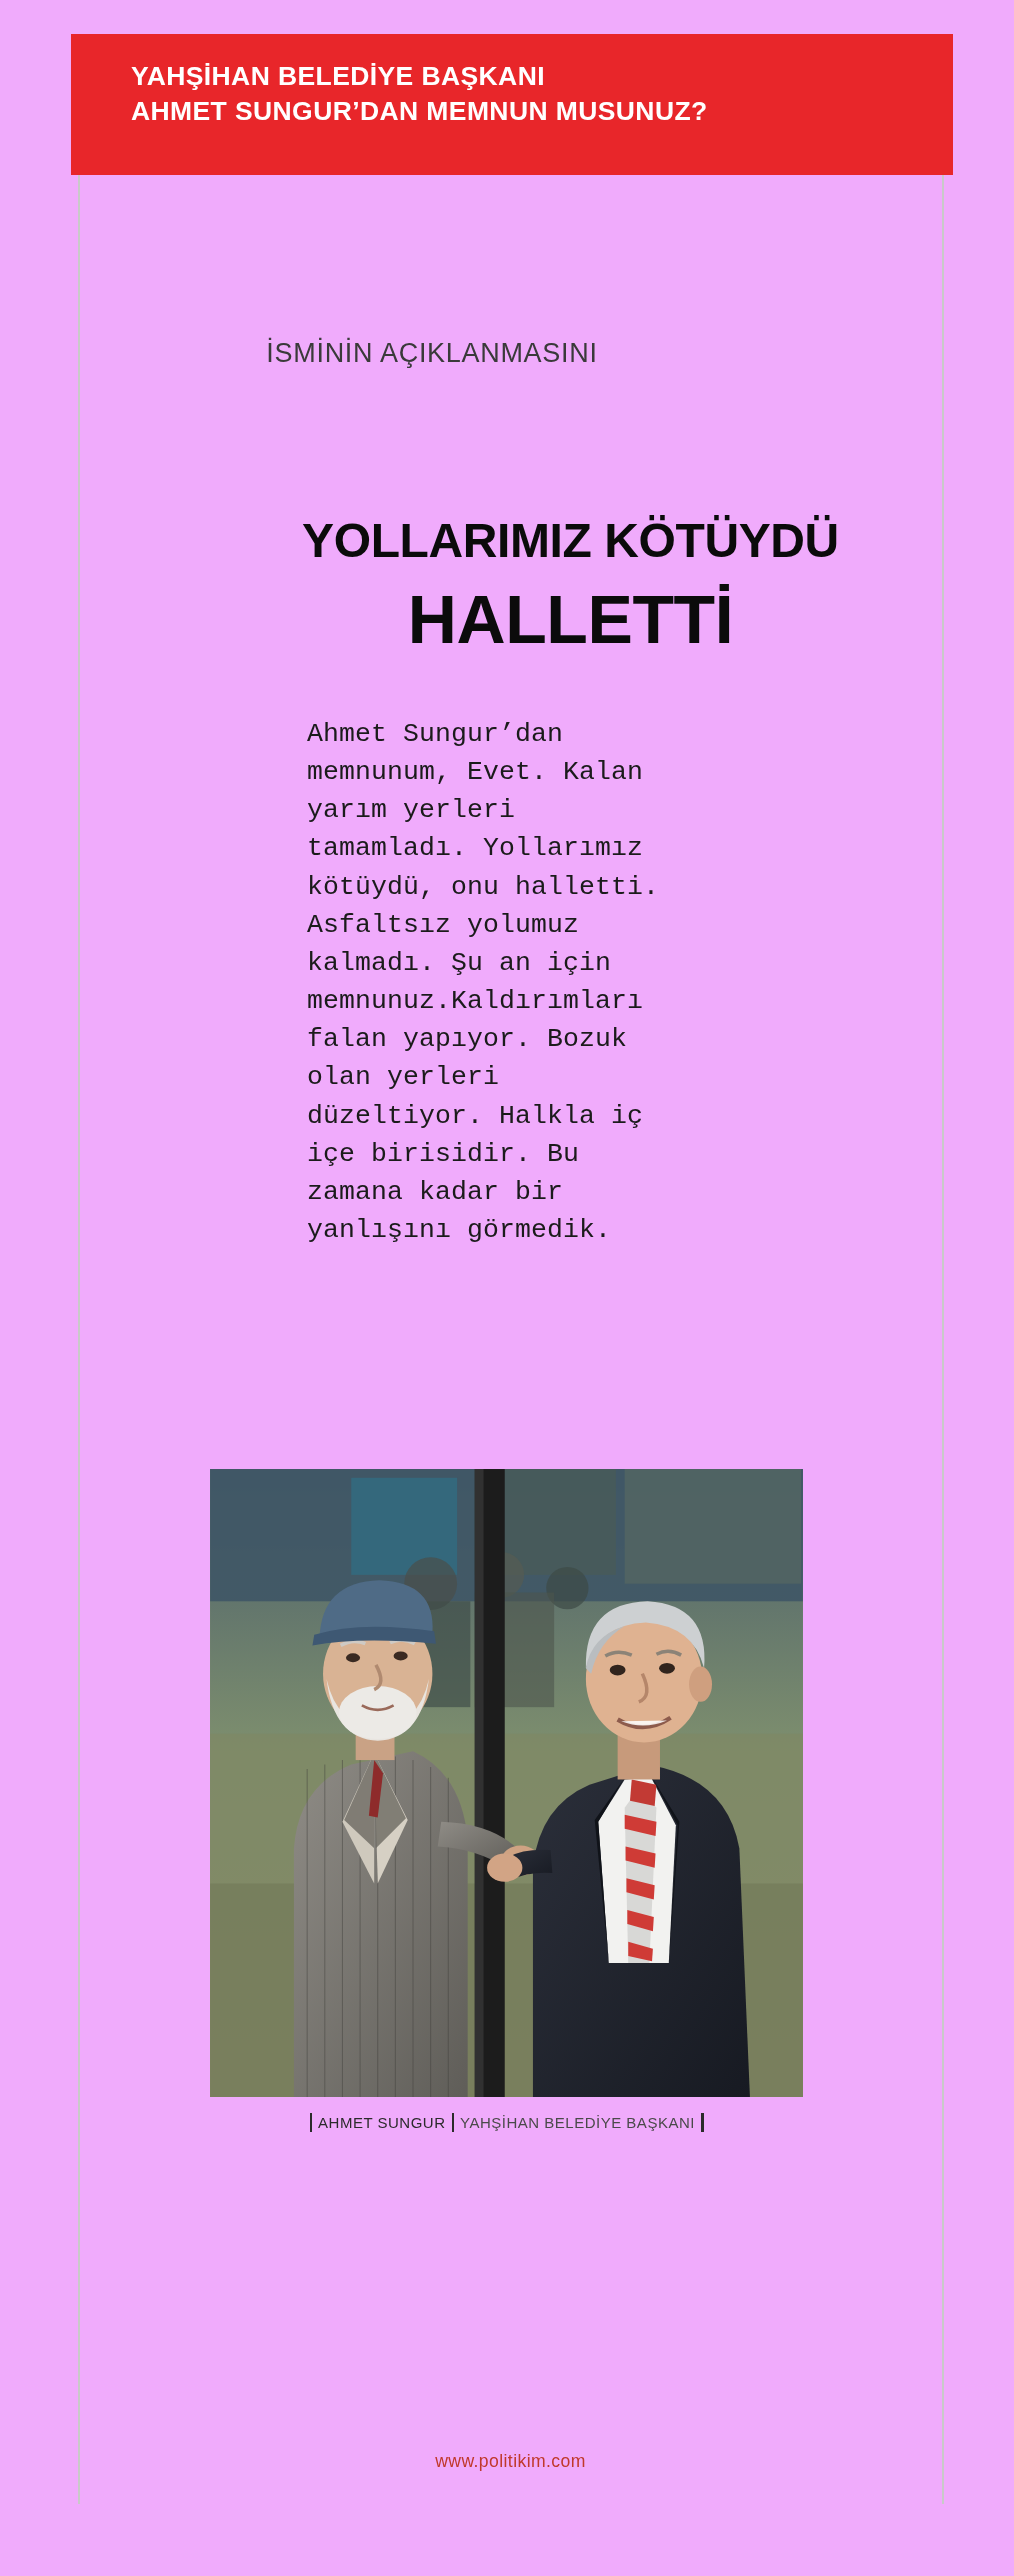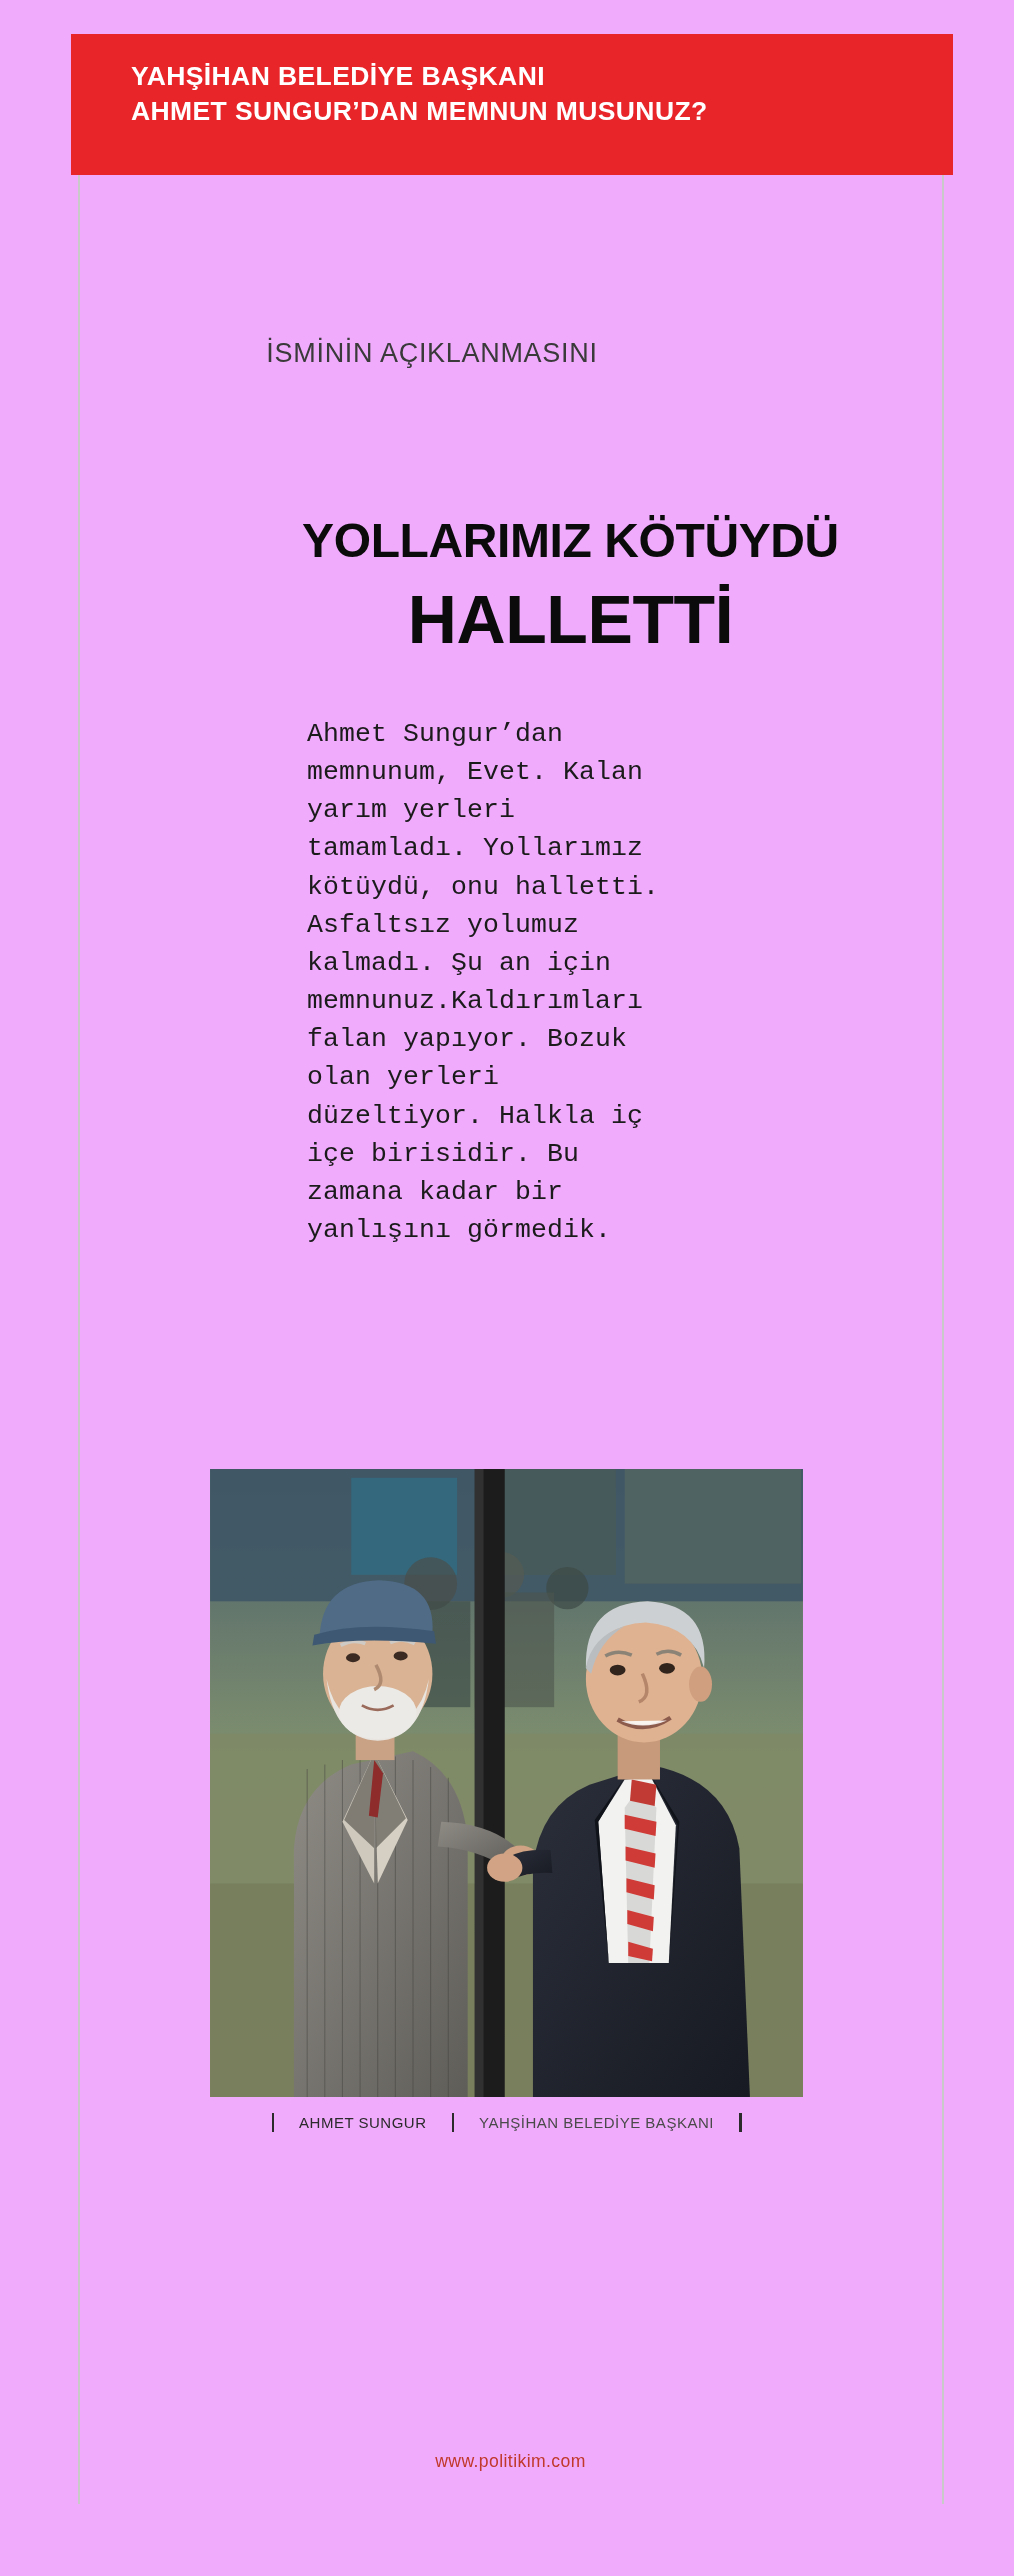--- a/index.html
+++ b/index.html
@@ -126,21 +126,21 @@
 
   
   .caption {
     position: absolute;
     left: 210px;
     top: 2113px;
     width: 593px;
     display: flex;
     align-items: center;
     justify-content: center;
-    gap: 25px;
+    gap: 6px;
     white-space: nowrap;
   }
   .cap-bar {
     display: inline-block;
     width: 2.6px;
     height: 19.4px;
     background: #2b2b2b;
   }
   .cap-name {
     font-size: 15px;

